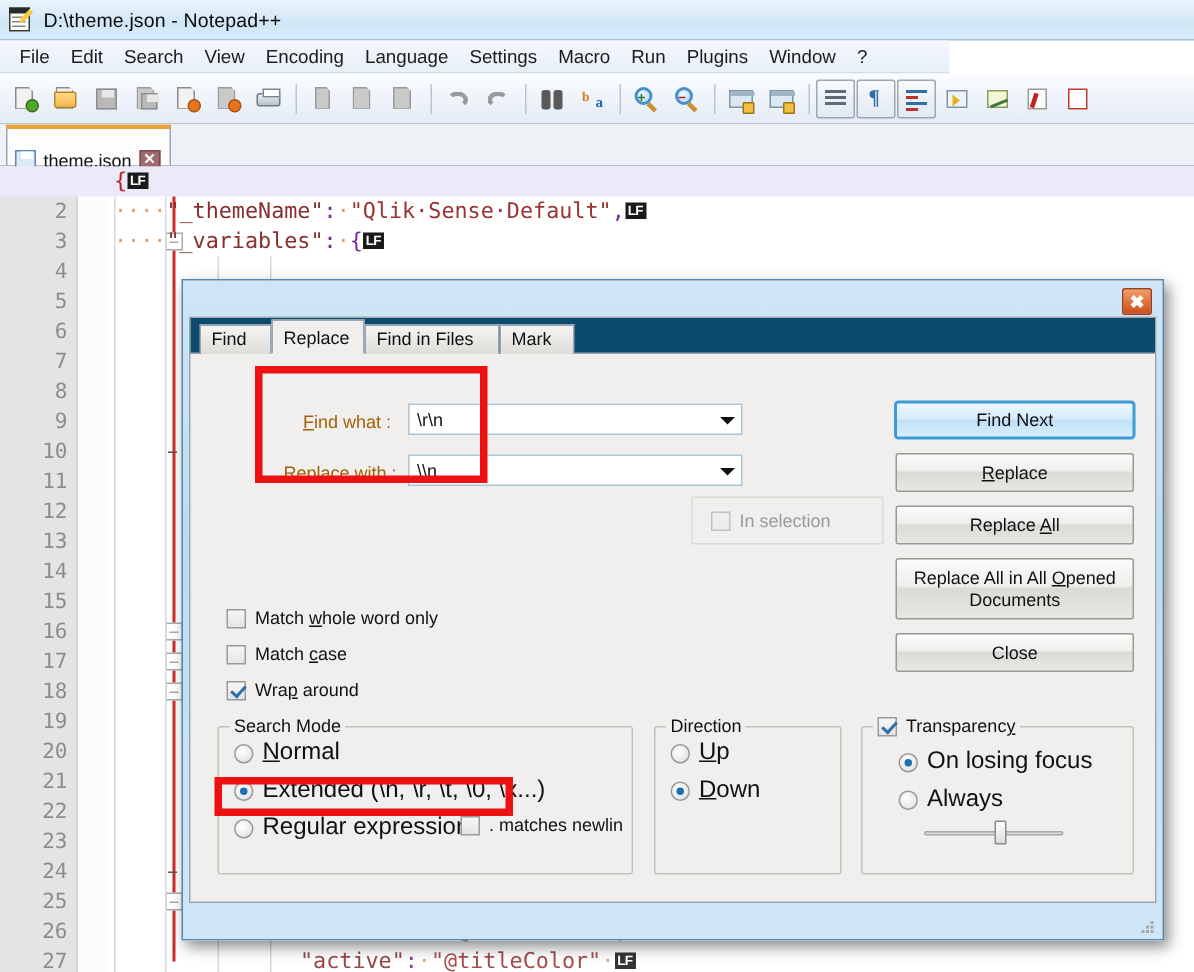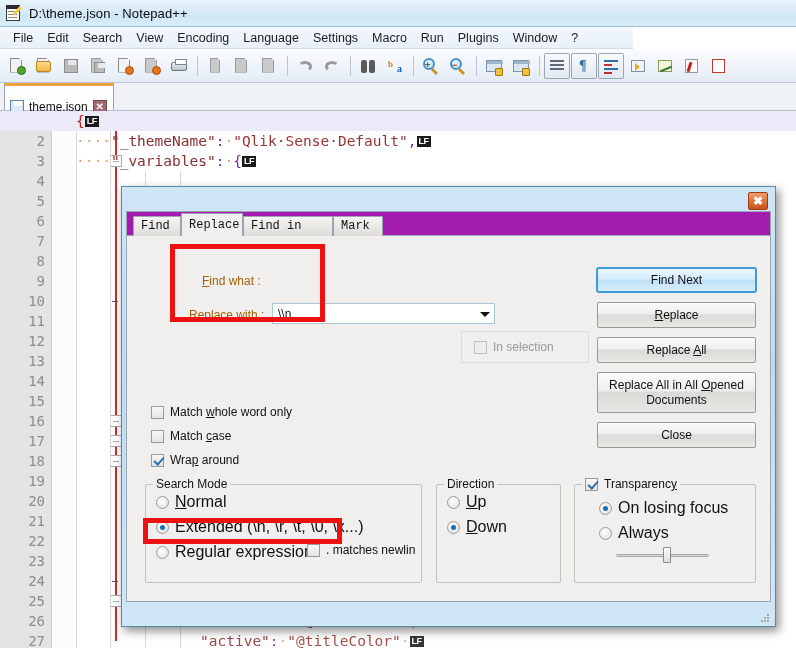--- a/index.html
+++ b/index.html
@@ -223,21 +223,21 @@
     color:#fff; font-size:12px; font-weight:bold; text-align:center; line-height:16px;
     cursor:pointer;
   }
   #dlg-body {
     position:absolute; left:4px; top:24px; right:4px; bottom:24px;
     background:#f0efed; border:1px solid #9aa7b3;
   }
   
   #dlg-tabs {
     position:absolute; left:0; top:0; width:100%; height:24px;
-    border-bottom:1px solid #9aa7b3; background:#a21caf;font-family:Liberation Mono, monospace;
+    border-bottom:1px solid #9aa7b3; background:#0c4a6e;
   }
   .dtab {
     position:absolute; top:4px; height:20px; padding:0 7px;
     background: linear-gradient(180deg,#f6f5f3,#dedcd8);
     border:1px solid #9aa7b3; border-bottom:none;
     font-size:12px; color:#111; line-height:19px; cursor:pointer;
   }
   .dtab.active {
     top:1px; height:23px; line-height:22px; background:#f0efed; z-index:3; border-bottom:1px solid #f0efed;
     font-weight:normal;
@@ -586,20 +586,24 @@
     <div id="dlg-tabs">
       <div class="dtab" style="left:6px;   width:48px;">Find</div>
       <div class="dtab active" style="left:54px;  width:62px;">Replace</div>
       <div class="dtab" style="left:116px; width:90px;">Find in Files</div>
       <div class="dtab" style="left:206px; width:50px;">Mark</div>
     </div>
 
     <div id="dlg-pane">
 
       <div class="lbl" style="left:73px; top:37px;"><u>F</u>ind what :</div>
+      <div class="combo" style="left:143px; top:32px; width:223px;">
+        <input value="\r\n" style="">
+        <span class="arrow"></span>
+      </div>
 
       <div class="lbl" style="left:60px; top:71px;">Rep<u>l</u>ace with :</div>
       <div class="combo" style="left:143px; top:66px; width:223px;">
         <input value="\\n" style="">
         <span class="arrow"></span>
       </div>
 
       <div class="insel-box" style="left:332px; top:94px; width:128px; height:32px;"></div>
       <div class="chk disabled" style="left:345px; top:103px;">
         <span class="chkbox"></span>

